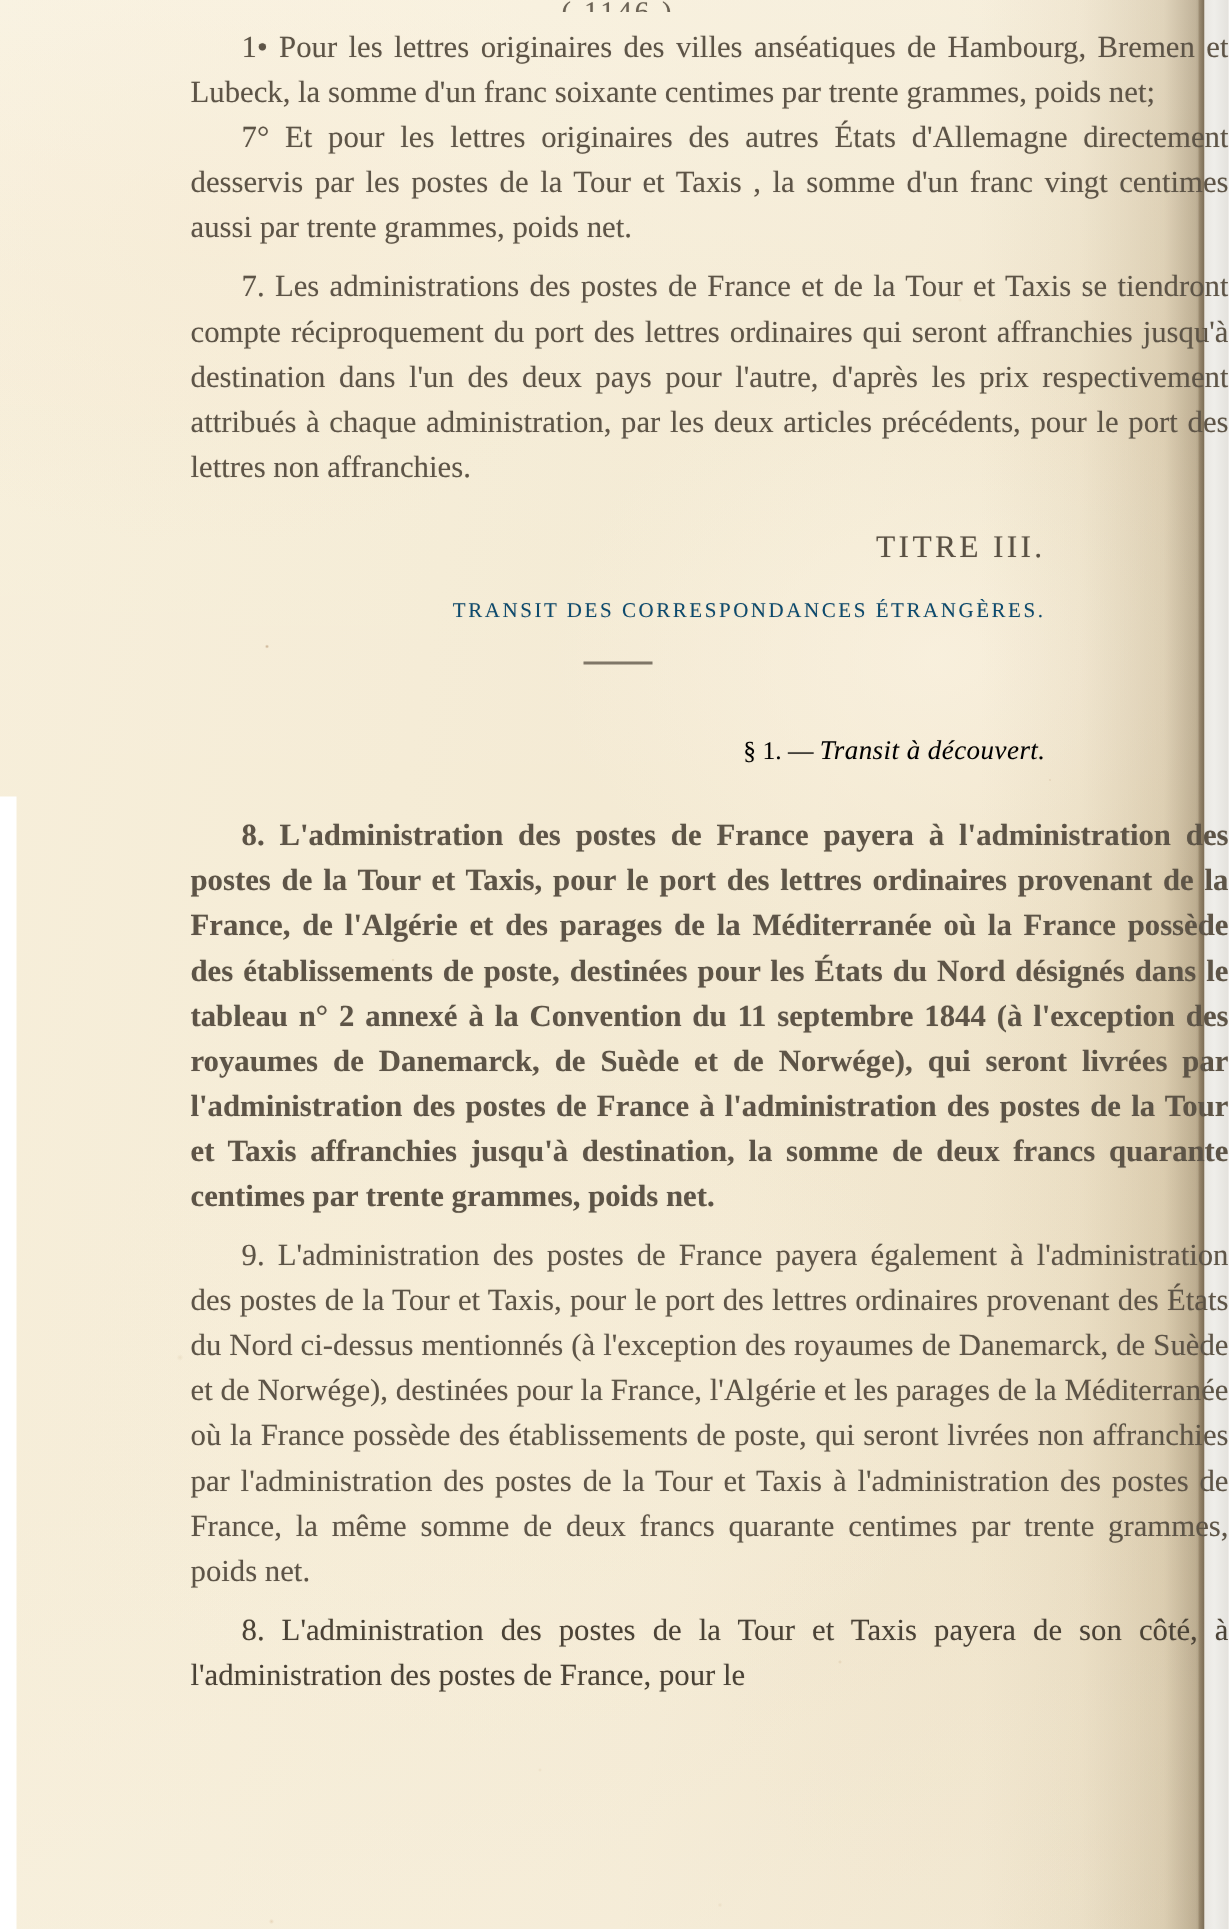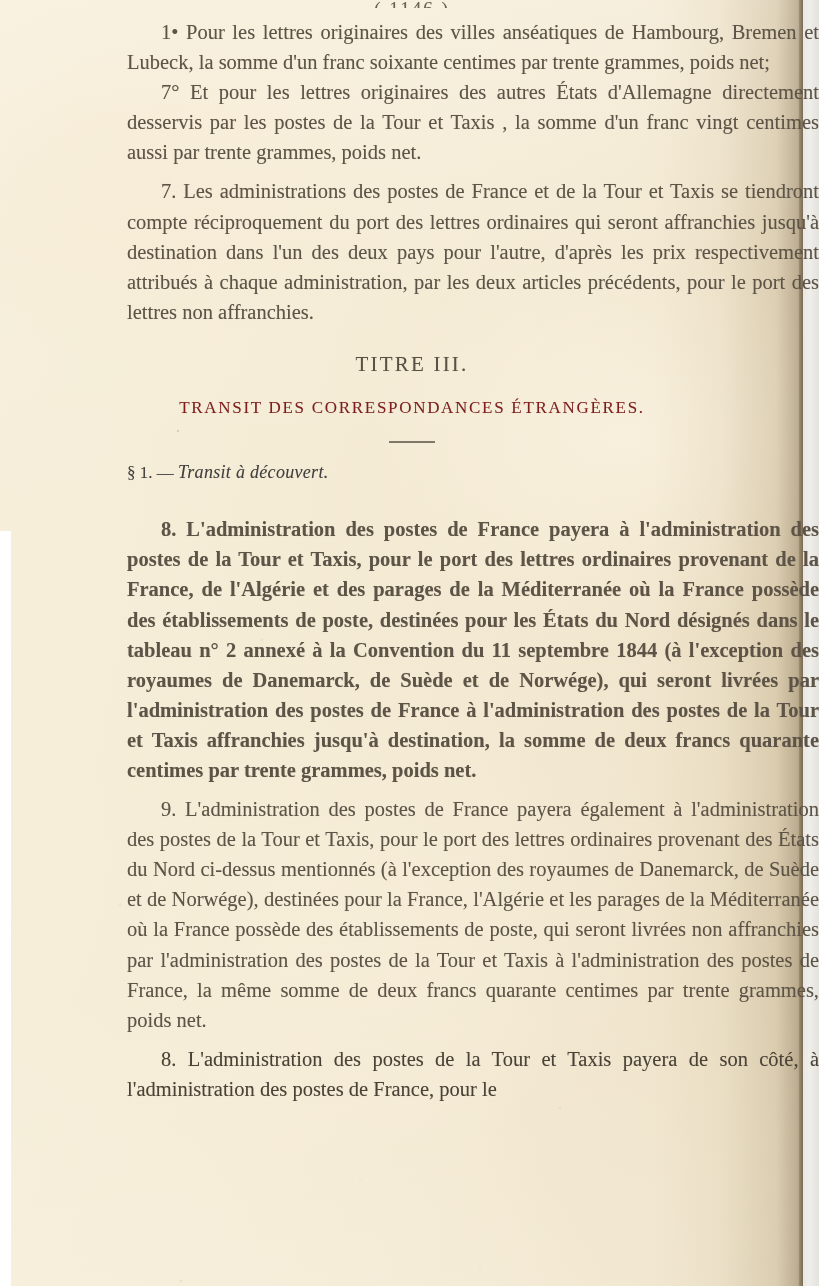--- a/index.html
+++ b/index.html
@@ -132,50 +132,50 @@
     text-indent: 34px;
     -webkit-hyphens: none;
     hyphens: none;
   }
   .ink-dark { color: #4a4236; }
   .ink-mid  { color: #5d5447; }
 
   
   .title-block {
     width: 570px;
-    text-align: center;
+    text-align: right;
     margin-top: 22px;
   }
   .title-main {
     font-size: 21px;
     letter-spacing: 2.2px;
     color: #5a5144;
     font-family: "Liberation Serif", serif;
   }
   .title-sub {
     margin-top: 14px;
-    font-size: 17px;
+    font-size: 14px;
     letter-spacing: 1.7px;
-    color: #7f1d1d;
+    color: #0c4a6e;
     font-variant: small-caps;
     text-transform: uppercase;
   }
   .rule {
     margin: 18px auto 0 auto;
     width: 46px;
     height: 2px;
     background: #6a6153;
     opacity: 0.85;
   }
   .section-head {
     width: 570px;
-    text-align: left;
-    margin-top: 14px;
+    text-align: right;
+    margin-top: 42px;
     font-size: 17px;
-    color: #404040;
+    color: #000000;
   }
   .section-head .ital {
     font-style: italic;
     font-size: 18px;
     letter-spacing: 0.3px;
   }
   .sp-top-1 { margin-top: 9px; }
   .sp-top-2 { margin-top: 26px; font-weight: bold; }
 
   

